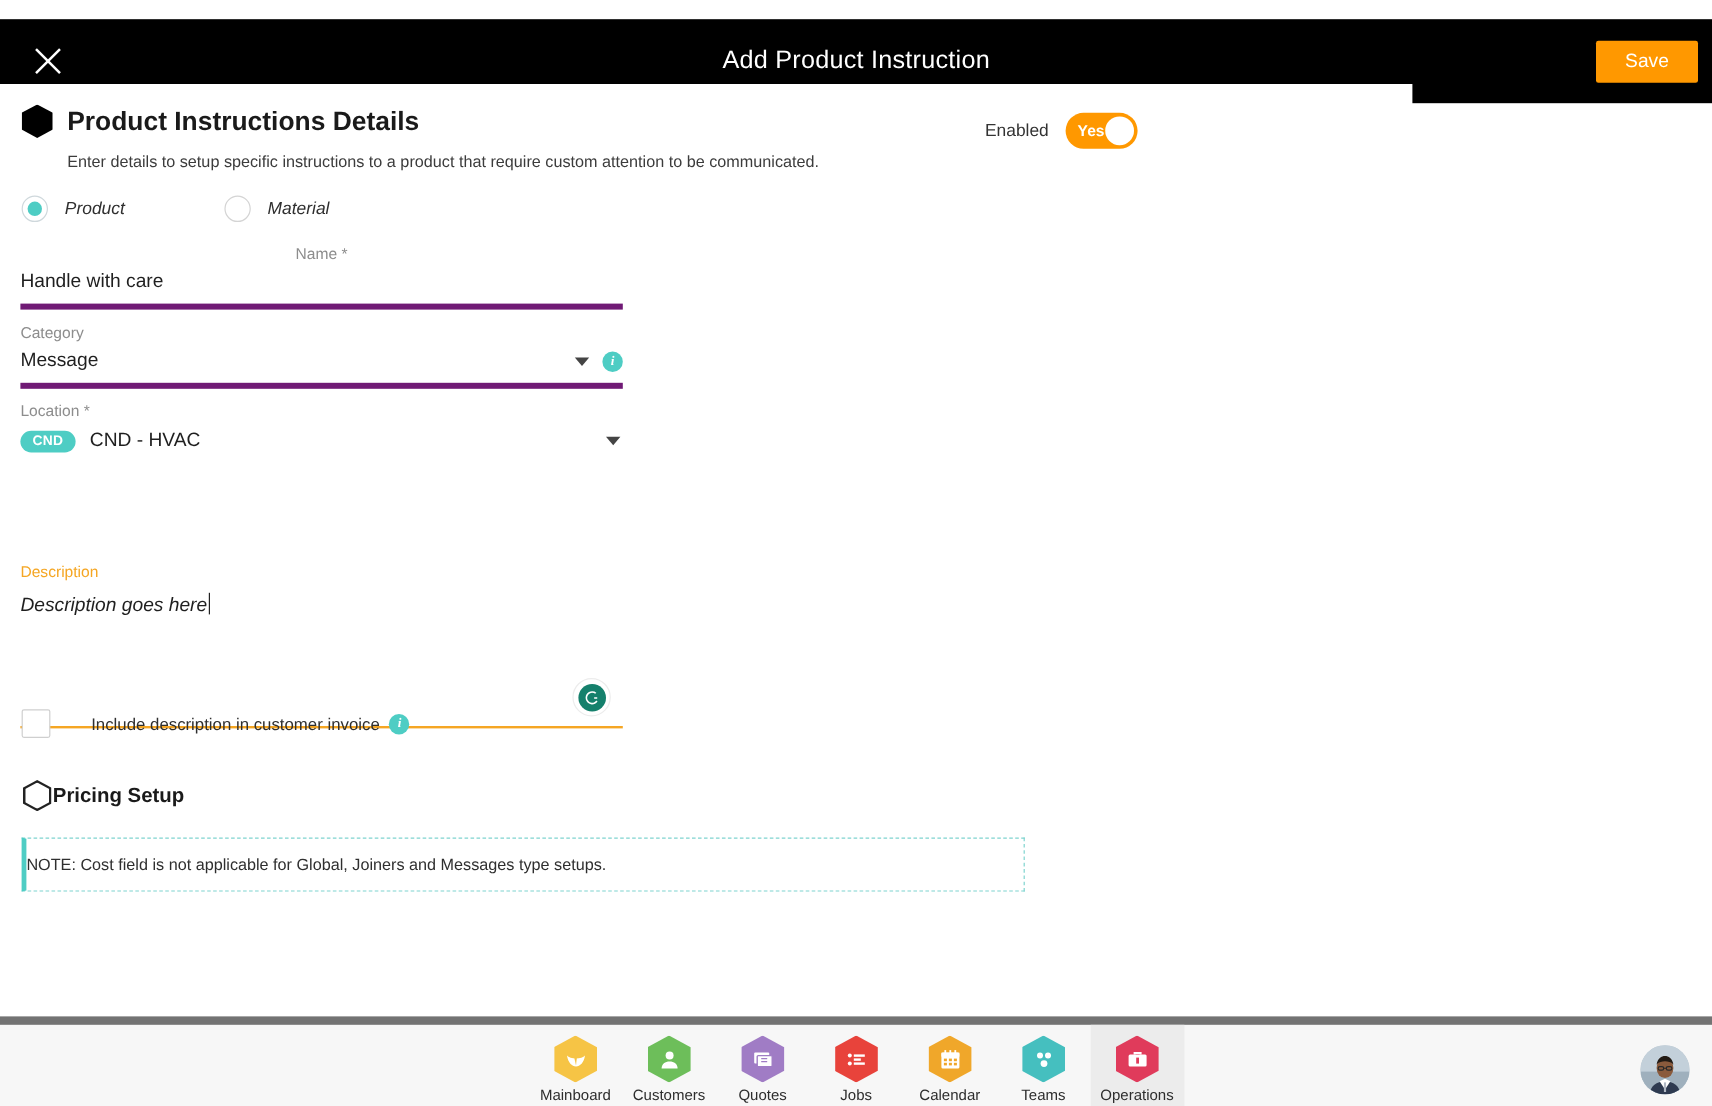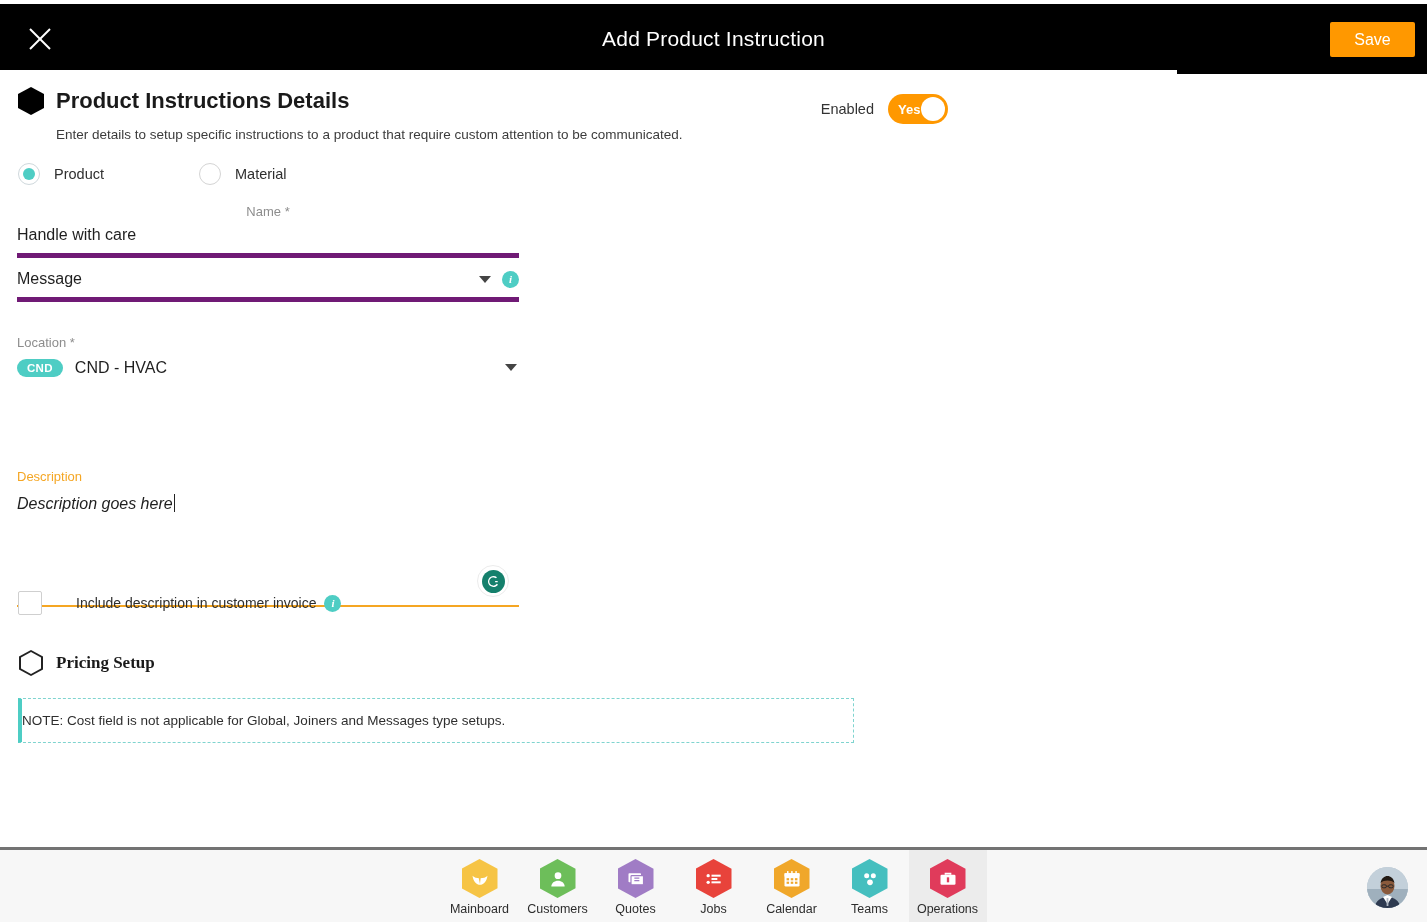--- a/index.html
+++ b/index.html
@@ -8,21 +8,21 @@
     margin: 0; padding: 0;
     width: 1427px; height: 922px;
     overflow: hidden;
     background: #ffffff;
     font-family: "Liberation Sans", sans-serif;
     -webkit-font-smoothing: antialiased;
   }
 
   
   .topbar {
-    position: absolute; top: 4px; left: 0;
+    position: absolute; top: 16px; left: 0;
     width: 1427px; height: 70px;
     background: #000000;
     display: flex; align-items: center;
   }
   .close-btn {
     position: absolute; left: 26px; top: 21px;
     width: 28px; height: 28px;
     cursor: pointer;
   }
   .close-btn svg { display: block; }
@@ -95,21 +95,21 @@
   }
   .toggle-knob {
     position: absolute; right: 3px; top: 3px;
     width: 24px; height: 24px; border-radius: 50%;
     background: #ffffff;
   }
 
   
   .radio-row {
     position: absolute; left: 18px; top: 93px;
-    display: flex; align-items: center; gap: 16px;
+    display: flex; align-items: center; gap: 4px; font-style: italic;
   }
   .radio-item { display: flex; align-items: center; cursor: pointer; }
   .radio-item + .radio-item { margin-left: 79px; }
   .radio-outer {
     width: 22px; height: 22px; border-radius: 50%;
     border: 1.5px solid #d4d4d4; background: #fff;
     display: flex; align-items: center; justify-content: center;
   }
   .radio-outer.checked { border-color: #cfd8dc; }
   .radio-dot {
@@ -193,40 +193,40 @@
   .cb-box {
     width: 24px; height: 24px;
     border: 1.5px solid #cfcfcf; border-radius: 2px;
     background: #fff; cursor: pointer;
   }
   .cb-label { margin-left: 34px; font-size: 14px; color: #2f2f2f; }
 
   
   .pricing-head {
     position: absolute; left: 19px; top: 580px;
-    display: flex; align-items: center; gap: 13px; font-family: Liberation Serif, serif;
+    display: flex; align-items: center; gap: 1px;
   }
   .pricing-title { font-size: 17px; font-weight: bold; color: #1a1a1a; }
 
   
   .note-box {
     position: absolute; left: 18px; top: 628px;
     width: 836px; height: 45px;
     border: 1px dashed #7fd4cf;
     border-left: 4px solid #4ECDC4;
     display: flex; align-items: center;
   }
   .note-text { font-size: 13.5px; color: #2f2f2f; }
 
   
   .footer {
     position: absolute; bottom: 0; left: 0;
     width: 1427px; height: 75px;
     background: #f7f7f7;
-    border-top: 3px solid #737373;
+    border-top: 7px solid #737373;
   }
   .nav {
     position: absolute; left: 50%; transform: translateX(-50%);
     top: 0; height: 75px;
     display: flex; align-items: stretch;
   }
   .nav-item {
     width: 78px; height: 75px;
     display: flex; flex-direction: column;
     align-items: center; justify-content: center;
@@ -293,20 +293,23 @@
     <div class="field-label">
       <span>Name</span>
       <span class="req">*</span>
     </div>
     <div class="field-value">
       <span>Handle with care</span>
     </div>
   </div>
 
   <div class="field" style="top:200px;">
+    <div class="field-label">
+      <span>Category</span>
+    </div>
     <div class="field-value">
       <span>Message</span>
       <span class="caret"></span>
       <span class="info-icon">i</span>
     </div>
   </div>
 
   <div class="field" style="top:265px;">
     <div class="field-label">
       <span>Location</span>

